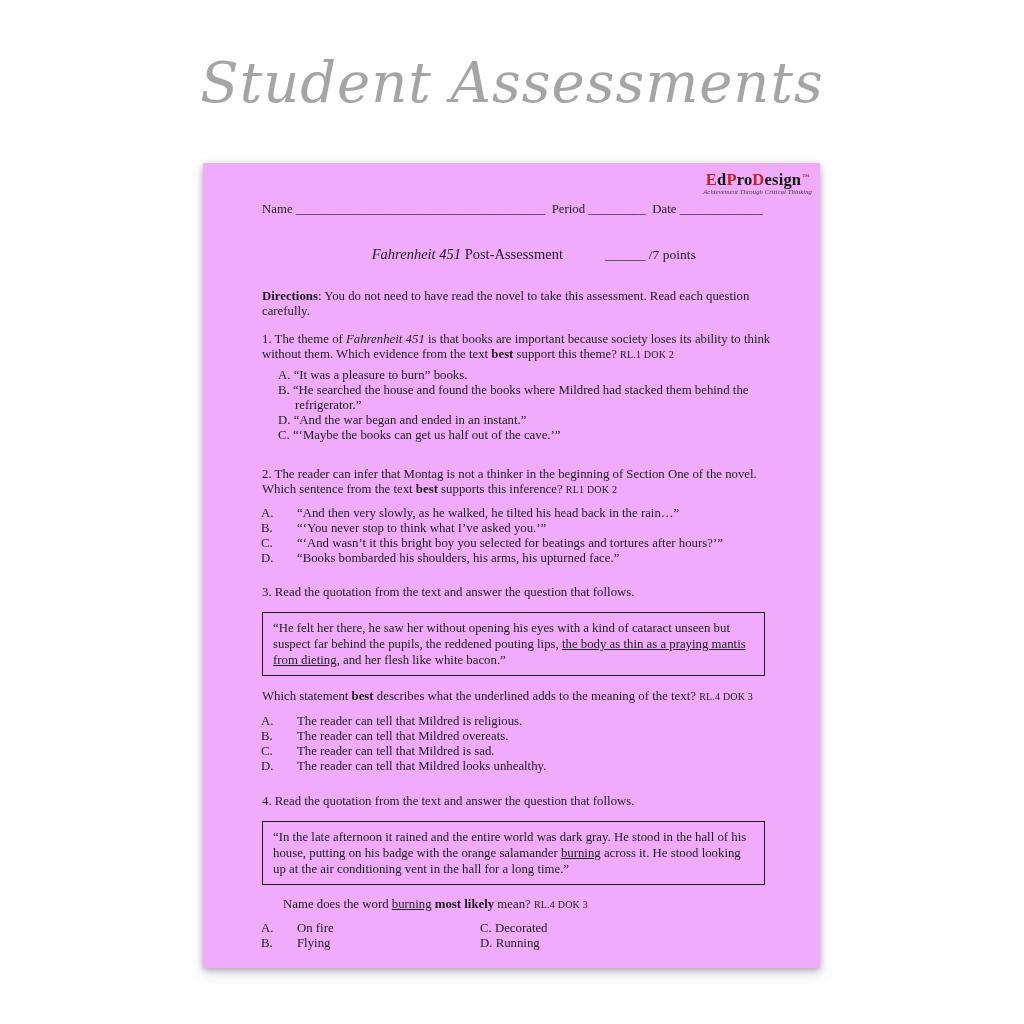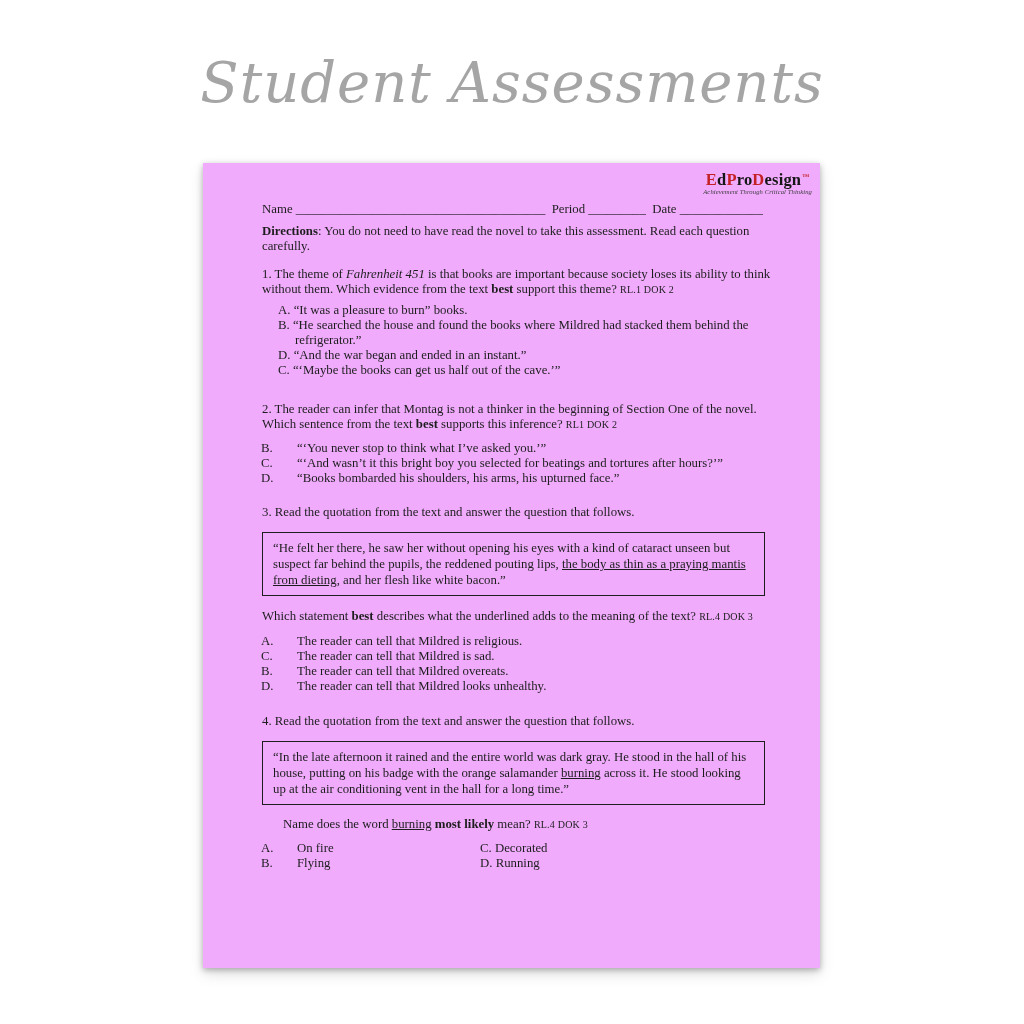--- a/index.html
+++ b/index.html
@@ -62,45 +62,49 @@
 
   <div class="logo">
     <div class="logo-brand"><span class="red">E</span><span>d</span><span class="red">P</span><span>ro</span><span class="red">D</span><span>esign</span><span class="red sup">™</span></div>
     <div class="logo-tagline">Achievement Through Critical Thinking</div>
   </div>
 
   <div class="content">
 
     <div class="name-line"><span>Name </span><span>_______________________________________</span><span>  Period </span><span>_________</span><span>  Date </span><span>_____________</span></div>
 
+    <div class="title-line">
+      <span class="title-main"><span class="i">Fahrenheit 451</span><span> Post-Assessment</span></span><span class="title-score"><span>______</span><span> /7 points</span></span>
+    </div>
 
     <p class="para directions"><span class="b">Directions</span><span>:  You do not need to have read the novel to take this assessment.  Read each question carefully.</span></p>
 
     <p class="para stem-1"><span>1. The theme of </span><span class="i">Fahrenheit 451</span><span> is that books are important because society loses its ability to think without them. Which evidence from the text </span><span class="b">best</span><span> support this theme? </span><span class="tag">RL.1 DOK 2</span></p>
     <div class="choices choices-1">
       <div class="choice"><span>A. </span><span>“It was a pleasure to burn” books.</span></div>
       <div class="choice"><span>B. </span><span>“He searched the house and found the books where Mildred had stacked them behind the refrigerator.”</span></div>
       <div class="choice"><span>D. </span><span>“And the war began and ended in an instant.”</span></div>
       <div class="choice"><span>C. </span><span>“‘Maybe the books can get us half out of the cave.’”</span></div>
     </div>
 
     <p class="para stem-2"><span>2. The reader can infer that Montag is not a thinker in the beginning of Section One of the novel. Which sentence from the text </span><span class="b">best</span><span> supports this inference?  </span><span class="tag">RL1 DOK 2</span></p>
     <div class="choices choices-2">
+      <div class="choice"><span class="lt">A.</span><span>“And then very slowly, as he walked, he tilted his head back in the rain…”</span></div>
       <div class="choice"><span class="lt">B.</span><span>“‘You never stop to think what I’ve asked you.’”</span></div>
       <div class="choice"><span class="lt">C.</span><span>“‘And wasn’t it this bright boy you selected for beatings and tortures after hours?’”</span></div>
       <div class="choice"><span class="lt">D.</span><span>“Books bombarded his shoulders, his arms, his upturned face.”</span></div>
     </div>
 
     <p class="para stem-3"><span>3. Read the quotation from the text and answer the question that follows.</span></p>
     <div class="quote-box"><span>“He felt her there, he saw her without opening his eyes with a kind of cataract unseen but suspect far behind the pupils, the reddened pouting lips, </span><span class="u">the body as thin as a praying mantis from dieting</span><span>, and her flesh like white bacon.”</span></div>
     <p class="para q3-question"><span>Which statement </span><span class="b">best</span><span> describes what the underlined adds to the meaning of the text?  </span><span class="tag">RL.4 DOK 3</span></p>
     <div class="choices choices-3">
       <div class="choice"><span class="lt">A.</span><span>The reader can tell that Mildred is religious.</span></div>
+      <div class="choice"><span class="lt">B.</span><span>The reader can tell that Mildred overeats.</span></div>
       <div class="choice"><span class="lt">C.</span><span>The reader can tell that Mildred is sad.</span></div>
-      <div class="choice"><span class="lt">B.</span><span>The reader can tell that Mildred overeats.</span></div>
       <div class="choice"><span class="lt">D.</span><span>The reader can tell that Mildred looks unhealthy.</span></div>
     </div>
 
     <p class="para stem-4"><span>4. Read the quotation from the text and answer the question that follows.</span></p>
     <div class="quote-box"><span>“In the late afternoon it rained and the entire world was dark gray.  He stood in the hall of his house, putting on his badge with the orange salamander </span><span class="u">burning</span><span> across it.  He stood looking up at the air conditioning vent in the hall for a long time.”</span></div>
     <p class="para q4-question"><span>Name does the word </span><span class="u">burning</span><span> </span><span class="b">most likely</span><span> mean?  </span><span class="tag">RL.4 DOK 3</span></p>
     <div class="choices-grid">
       <div class="choice"><span class="lt">A.</span><span>On fire</span></div>
       <div class="choice"><span>C. </span><span>Decorated</span></div>
       <div class="choice"><span class="lt">B.</span><span>Flying</span></div>

